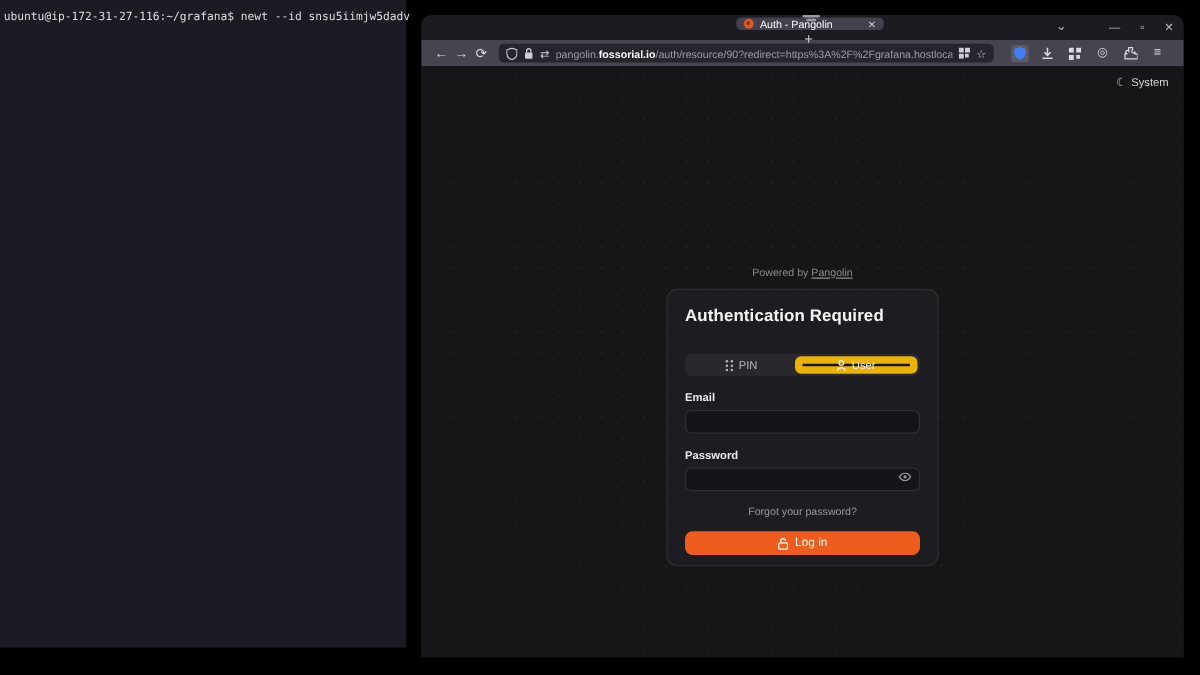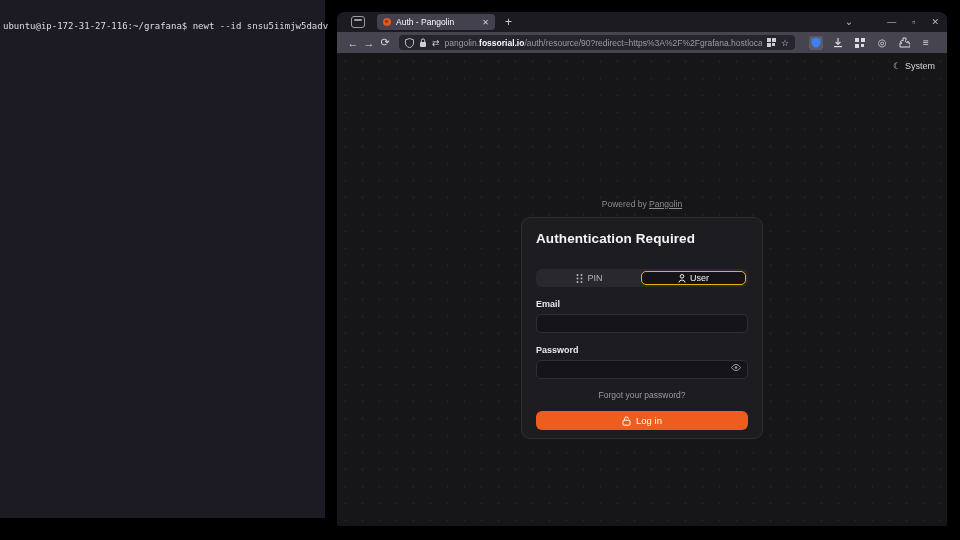--- a/index.html
+++ b/index.html
@@ -1,31 +1,31 @@
 <!DOCTYPE html>
 <html><head>
 <meta charset="utf-8">
 <style>
   * { margin:0; padding:0; box-sizing:border-box; }
   html,body { width:960px; height:540px; background:#000; overflow:hidden;
               font-family:"Liberation Sans", sans-serif; }
 
   
   .terminal { position:absolute; left:0; top:8; width:325; height:518px; width:325px;
-              background:#1c1b24; padding:20px 3px; }
+              background:#1c1b24; padding:8px 3px; }
   .terminal .tline { font-family:"DejaVu Sans Mono", monospace; font-size:9px;
                      line-height:13.5px; color:#dedede; white-space:pre; }
   .cursor { display:inline-block; width:5px; height:10px; background:#d8d8d8;
             vertical-align:-1px; }
 
   
   .browser { position:absolute; left:337px; top:12px; width:610px; height:514px;
              background:#161518; border-radius:8px 8px 2px 2px; overflow:hidden; }
 
-  .titlebar { height:20px; background:#1c1b22; display:flex; align-items:center; position:relative; }
+  .titlebar { height:20px; background:#1c1b22; display:flex; align-items:center; position:relative;flex-direction:column; }
   .ffview { width:14px; height:12px; border:1px solid #9c9ba4; border-radius:3px;
             margin-left:14px; position:relative; }
   .ffview::after { content:""; position:absolute; left:2px; right:2px; top:2px;
                    height:2px; background:#9c9ba4; border-radius:1px; }
   .btab { margin-left:12px; width:118px; height:16px; background:#42414d; border-radius:4px;
           display:flex; align-items:center; padding:0 6px; gap:5px; }
   .favicon { width:8px; height:8px; border-radius:50%; background:#e4571c; position:relative; flex:0 0 auto; }
   .favicon::after{ content:""; position:absolute; left:2px; top:2px; width:3px; height:3px;
                    border-radius:50%; background:#8c3410; }
   .btab .ttl { font-size:8.5px; color:#fbfbfe; flex:1 1 auto; white-space:nowrap; overflow:hidden; }
@@ -50,33 +50,33 @@
 
   
   .content { position:absolute; left:0; top:41px; right:0; bottom:0;
              background-color:#161518;
              background-image:radial-gradient(rgba(255,255,255,0.045) 1px, transparent 1.2px);
              background-size:17px 17px; }
   .theme { position:absolute; top:8px; right:12px; display:flex; align-items:center; gap:4px;
            color:#d8d7db; font-size:9px; }
   .theme .moon { font-size:9px; }
 
-  .authwrap { position:absolute; left:50%; top:146px; transform:translateX(-50%); width:242px; }
+  .authwrap { position:absolute; left:50%; top:160px; transform:translateX(-50%); width:218px; }
   .powered { text-align:center; font-size:8.5px; color:#8d8c91; margin-bottom:8px; }
   .powered a { color:#8d8c91; text-decoration:underline; }
 
   .card { background:#1d1c20; border:1px solid #2e2d32; border-radius:9px; padding:13px 14px 8px; }
   .card h1 { font-size:13.5px; color:#f4f4f5; letter-spacing:.1px; }
   .card .sub { font-size:8.5px; color:#9b9aa0; margin-top:6px; }
 
   .mtabs { margin-top:23px; height:18px; background:#29282c; border-radius:6px;
            display:flex; padding:2px; }
   .mtab { flex:1; display:flex; align-items:center; justify-content:center; gap:4px;
           font-size:9px; color:#b7b6bb; border-radius:5px; }
-  .mtab.active { background:#141317; border:1px solid #eab308; color:#f1f1f2; }
+  .mtab.active { background:#141317; border:6px solid #eab308; color:#f1f1f2; }
 
   .flabel { font-size:9px; font-weight:bold; color:#e9e8ec; margin-top:12px; display:block; }
   .finput { margin-top:5px; width:100%; height:19px; background:#151418; border:1px solid #2f2e33;
             border-radius:5px; color:#e9e8ec; font-size:9px; padding:0 6px; outline:none;
             font-family:"Liberation Sans", sans-serif; }
   .pwrap { position:relative; }
   .pwrap .eye { position:absolute; right:7px; top:9px; }
 
   .forgot { text-align:center; font-size:8.5px; color:#9b9aa0; margin-top:11px; }
 

